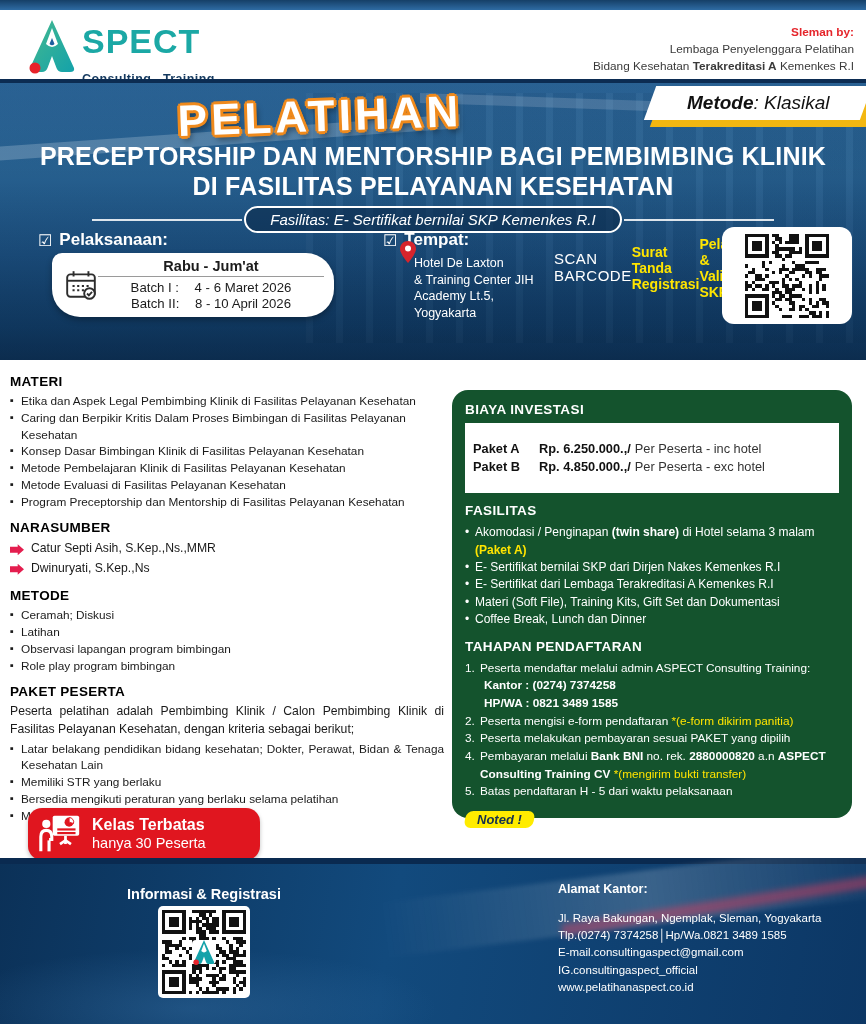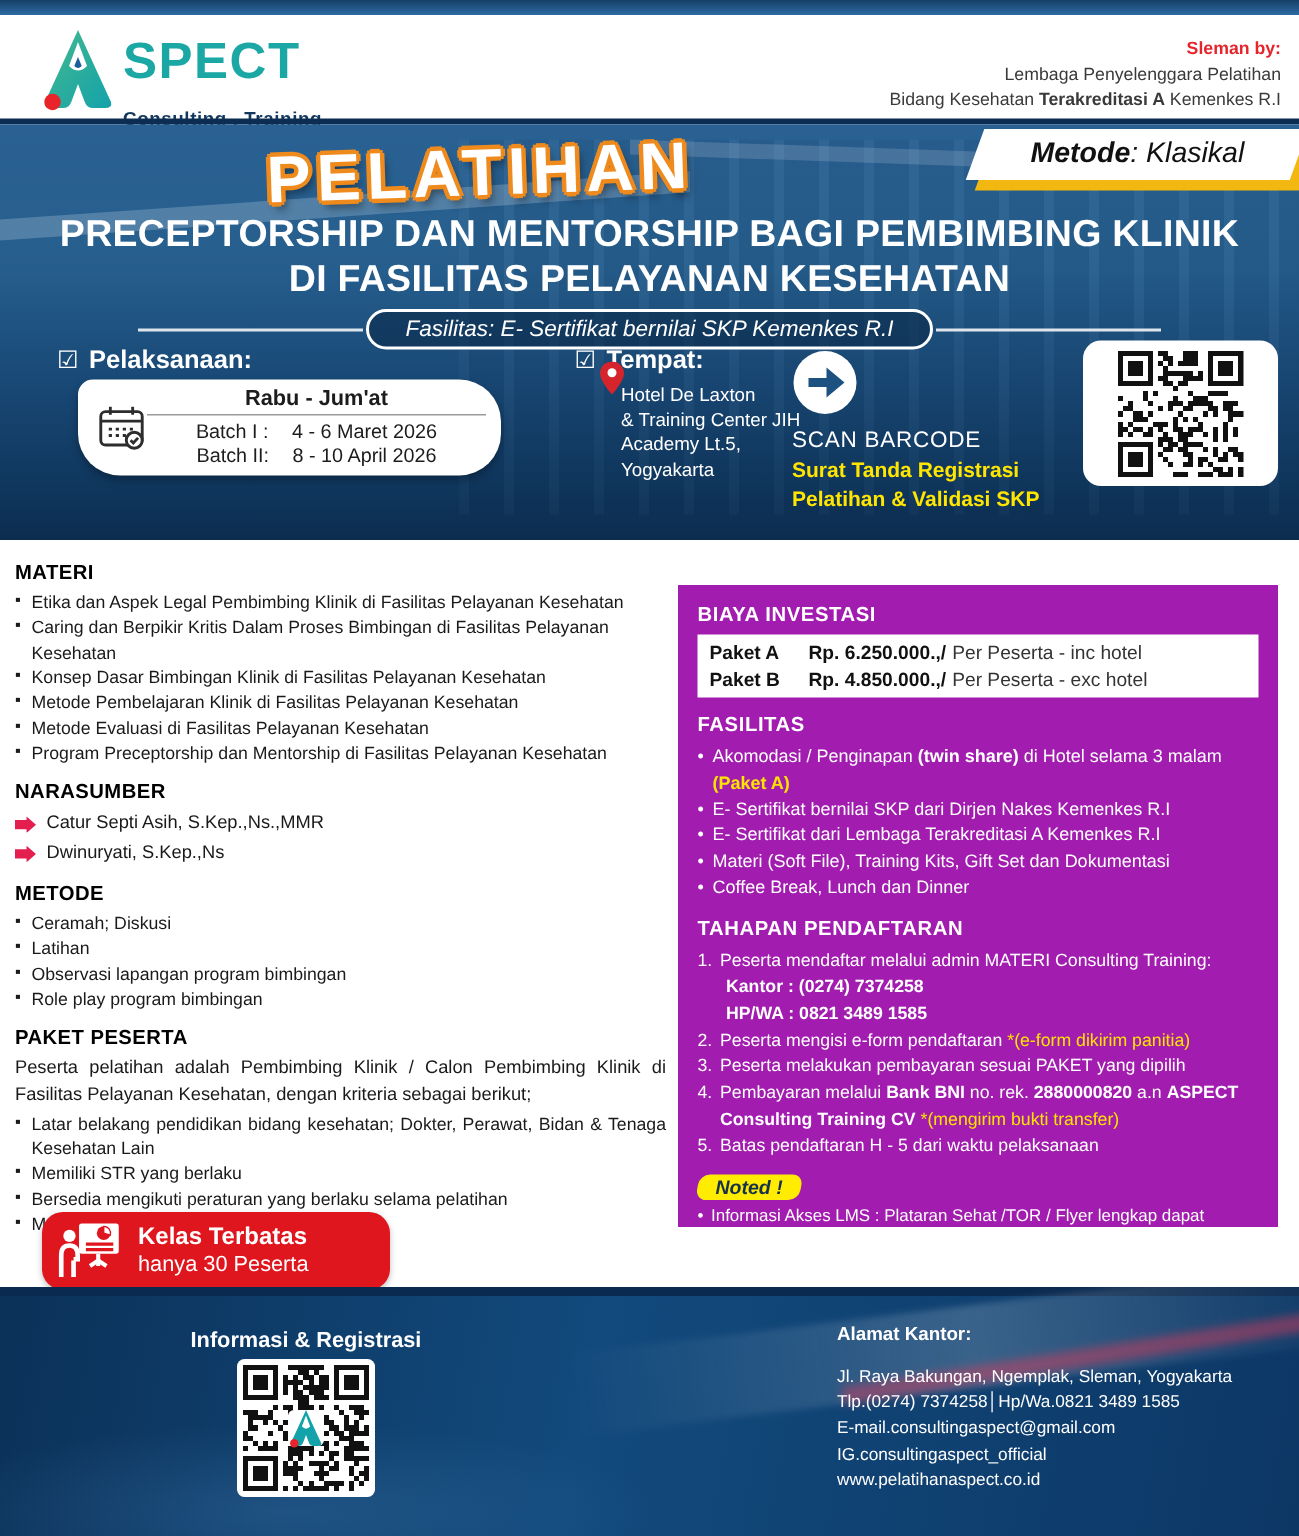--- a/index.html
+++ b/index.html
@@ -62,21 +62,21 @@
     box-shadow:0 3px 6px rgba(0,0,0,.3); }
   .sched-txt { flex:1; text-align:center; color:#1c1c1c; }
   .sched-days { font-weight:bold; font-size:14.5px; border-bottom:1.5px solid #9a9a9a; padding-bottom:2px; margin-bottom:3px; }
   .sched-row { font-size:13.2px; display:flex; justify-content:center; gap:6px; line-height:1.25; }
   .sched-row .bl { width:58px; text-align:left; }
 
   .venue { position:absolute; left:402px; top:172px; width:170px; color:#fff; font-size:12.5px; line-height:1.32; }
   .venue .pin { position:absolute; left:-2px; top:-14px; }
   .venue-lines { padding-left:12px; }
 
-  .scan { position:absolute; left:528px; top:150px; width:188px; display:flex; flex-direction:column; align-items:flex-start; }
+  .scan { position:absolute; left:528px; top:150px; width:188px; display:flex; flex-direction:row; align-items:center; }
   .arrow-ic { width:44px; height:44px; margin-right:26px; margin-bottom:8px; }
   .scan-l1 { color:#fff; font-size:15px; letter-spacing:.5px; }
   .scan-l2 { color:#ffe500; font-weight:bold; font-size:14px; margin-top:3px; }
   .qr-card { position:absolute; left:722px; top:144px; width:130px; height:97px; background:#fff; border-radius:12px;
     display:flex; align-items:center; justify-content:center; }
   .qr-card svg, .qr-f svg { width:84px; height:84px; display:block; }
 
   
   .main-left { position:absolute; left:10px; top:374px; width:434px; color:#1a1a1a; }
   h3.sec { font-size:13.5px; font-weight:bold; letter-spacing:.3px; margin-bottom:4px; color:#000; }
@@ -90,24 +90,24 @@
   .target-intro { font-size:12.2px; line-height:1.45; text-align:justify; margin-bottom:2px; }
   .blist.justify li { text-align:justify; }
 
   .kelas { position:absolute; left:18px; top:434px; width:232px; height:52px; background:#e0161f; border-radius:14px;
     display:flex; align-items:center; padding:4px 10px; box-shadow:0 2px 4px rgba(0,0,0,.25); }
   .kelas-ic { width:44px; height:42px; margin-right:10px; flex:none; }
   .kelas-l1 { color:#fff; font-weight:bold; font-size:16px; line-height:1.15; }
   .kelas-l2 { color:#fff; font-size:14.5px; line-height:1.15; }
 
   
-  .panel { position:absolute; left:452px; top:390px; width:400px; height:428px; background:#a21caf;
-    border-radius:0; padding:12px 13px; color:#fff; font-size:12px; }
+  .panel { position:absolute; left:452px; top:390px; width:400px; height:428px; background:#14532d;
+    border-radius:16px; padding:12px 13px; color:#fff; font-size:12px; }
   .panel h4 { font-size:13.5px; font-weight:bold; letter-spacing:.4px; margin-bottom:6px; color:#fff; }
-  .pricebox { background:#fff; color:#222; padding:3px 8px; margin-bottom:10px; }
+  .pricebox { background:#fff; color:#222; padding:17px 8px; margin-bottom:10px; }
   .price-row { display:flex; font-size:12.8px; line-height:1.42; white-space:nowrap; }
   .price-row .nm { font-weight:bold; width:66px; flex:none; color:#111; }
   .price-row .pr { font-weight:bold; color:#111; margin-right:4px; }
   .price-row .rs { color:#333; }
   .plist { list-style:none; font-size:12px; line-height:1.45; margin-bottom:10px; }
   .plist li { position:relative; padding-left:10px; }
   .plist li::before { content:"•"; position:absolute; left:0; top:0; }
   .steps { list-style:none; font-size:11.8px; line-height:1.5; margin-bottom:10px; }
   .steps li { position:relative; padding-left:15px; }
   .steps .num { position:absolute; left:0; top:0; }
@@ -518,21 +518,21 @@
     <ul class="plist">
         <li><span><span>Akomodasi / Penginapan </span><span class="b i">(twin share)</span><span> di Hotel selama 3 malam </span><span class="b i y">(Paket A)</span></span></li>
         <li><span><span>E- Sertifikat bernilai SKP dari Dirjen Nakes Kemenkes R.I</span></span></li>
         <li><span><span>E- Sertifikat dari Lembaga Terakreditasi A Kemenkes R.I</span></span></li>
         <li><span><span>Materi  (Soft File), Training Kits, Gift Set dan Dokumentasi</span></span></li>
         <li><span><span>Coffee Break, Lunch dan Dinner</span></span></li>
       </ul>
 
     <h4>TAHAPAN PENDAFTARAN</h4>
     <ol class="steps">
-        <li><span class="num">1.</span><span><span>Peserta mendaftar melalui admin  MATERI Consulting Training:</span></span><div class="subline"><span>Kantor  : (0274) 7374258</span></div><div class="subline"><span>HP/WA  : 0821 3489 1585</span></div></li>
+        <li><span class="num">1.</span><span><span>Peserta mendaftar melalui admin  ASPECT Consulting Training:</span></span><div class="subline"><span>Kantor  : (0274) 7374258</span></div><div class="subline"><span>HP/WA  : 0821 3489 1585</span></div></li>
         <li><span class="num">2.</span><span><span>Peserta mengisi </span><span class="i">e-form</span><span> pendaftaran </span><span class="i y">*(e-form dikirim panitia)</span></span></li>
         <li><span class="num">3.</span><span><span>Peserta melakukan pembayaran sesuai </span><span class="i">PAKET</span><span> yang dipilih</span></span></li>
         <li><span class="num">4.</span><span><span>Pembayaran melalui </span><span class="b">Bank BNI</span><span> no. rek. </span><span class="b">2880000820</span><span> a.n </span><span class="b">ASPECT Consulting Training CV</span><span> </span><span class="i y">*(mengirim bukti transfer)</span></span></li>
         <li><span class="num">5.</span><span><span>Batas pendaftaran H - 5 dari waktu pelaksanaan</span></span></li>
       </ol>
 
     <div class="noted-pill"><span>Noted !</span></div>
     <ul class="notes">
         <li><span><span>Informasi Akses LMS : Plataran Sehat /TOR / Flyer lengkap dapat menghubungi admin ASPECT Consulting Training.</span></span></li>
         <li><span><span>Kami menerima permintaan khusus </span><span class="b">Pelatihan In - House Training.</span></span></li>

